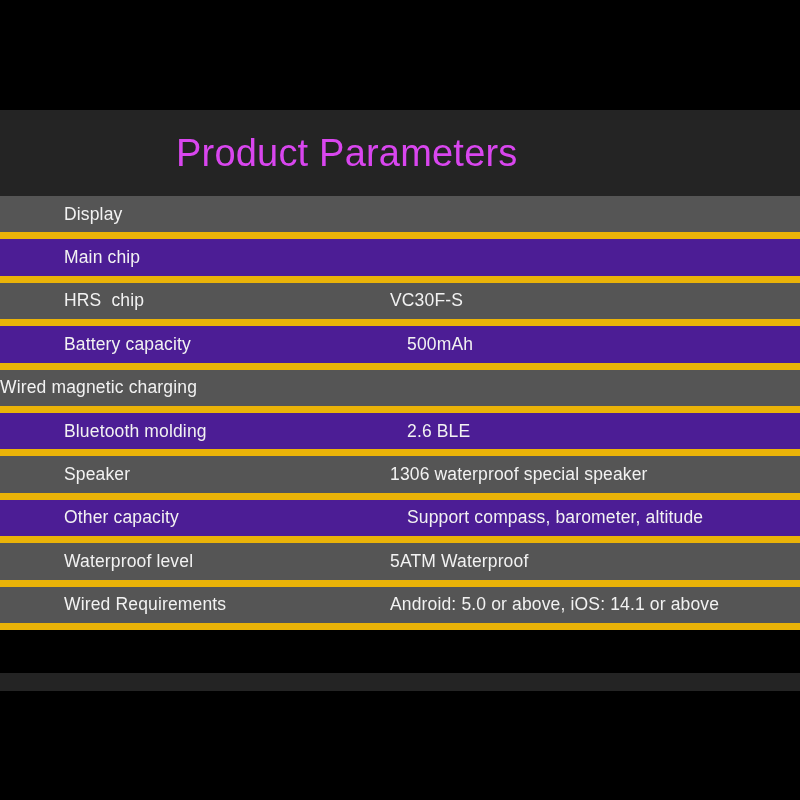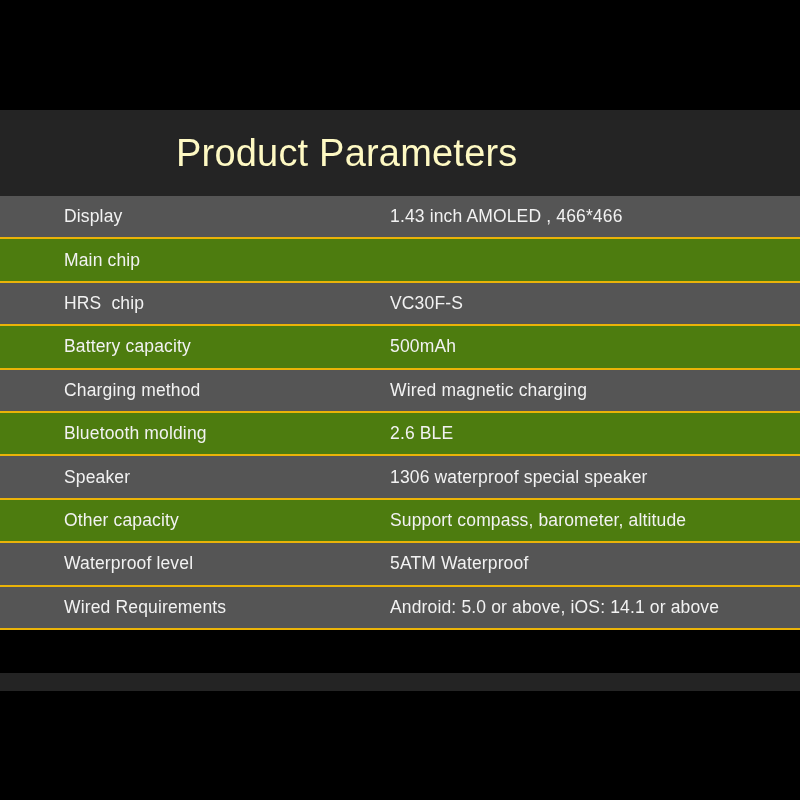--- a/index.html
+++ b/index.html
@@ -41,21 +41,21 @@
     width: 800px;
     height: 86px;
     background: #242424;
     box-sizing: border-box;
   }
   .title-text {
     position: absolute;
     left: 176px;
     top: 50%;
     transform: translateY(-50%);
-    color: #fef9c3;
+    color: #d946ef;
     font-size: 38px;
     font-weight: 500;
     letter-spacing: 0.2px;
     white-space: nowrap;
     line-height: 1;
   }
 
   
   .spec-table {
     position: absolute;
@@ -63,24 +63,24 @@
     top: 196px;
     width: 800px;
   }
   .spec-row {
     position: relative;
     display: flex;
     align-items: center;
     width: 800px;
     height: 43.4px;
     box-sizing: border-box;
-    border-bottom: 2px solid #eab308;
+    border-bottom: 7px solid #eab308;
   }
   .spec-row.odd  { background: #555555; }
-  .spec-row.even { background: #4d7c0f; }
+  .spec-row.even { background: #4c1d95; gap: 17px; }
 
   .cell-label {
     width: 390px;
     box-sizing: border-box;
     padding-left: 64px;
     color: #f2f2f2;
     font-size: 17.5px;
     font-weight: 400;
     letter-spacing: 0.15px;
     white-space: pre;
@@ -123,35 +123,33 @@
 
   <div class="band-top"></div>
 
   <div class="title-panel">
     <div class="title-text">Product Parameters</div>
   </div>
 
   <div class="spec-table" id="spec-table">
       <div class="spec-row odd">
         <div class="cell-label">Display</div>
-        <div class="cell-value">1.43 inch AMOLED , 466*466</div>
       </div>
       <div class="spec-row even">
         <div class="cell-label">Main chip</div>
       </div>
       <div class="spec-row odd">
         <div class="cell-label">HRS  chip</div>
         <div class="cell-value">VC30F-S</div>
       </div>
       <div class="spec-row even">
         <div class="cell-label">Battery capacity</div>
         <div class="cell-value">500mAh</div>
       </div>
       <div class="spec-row odd">
-        <div class="cell-label">Charging method</div>
         <div class="cell-value">Wired magnetic charging</div>
       </div>
       <div class="spec-row even">
         <div class="cell-label">Bluetooth molding</div>
         <div class="cell-value">2.6 BLE</div>
       </div>
       <div class="spec-row odd">
         <div class="cell-label">Speaker</div>
         <div class="cell-value">1306 waterproof special speaker</div>
       </div>

